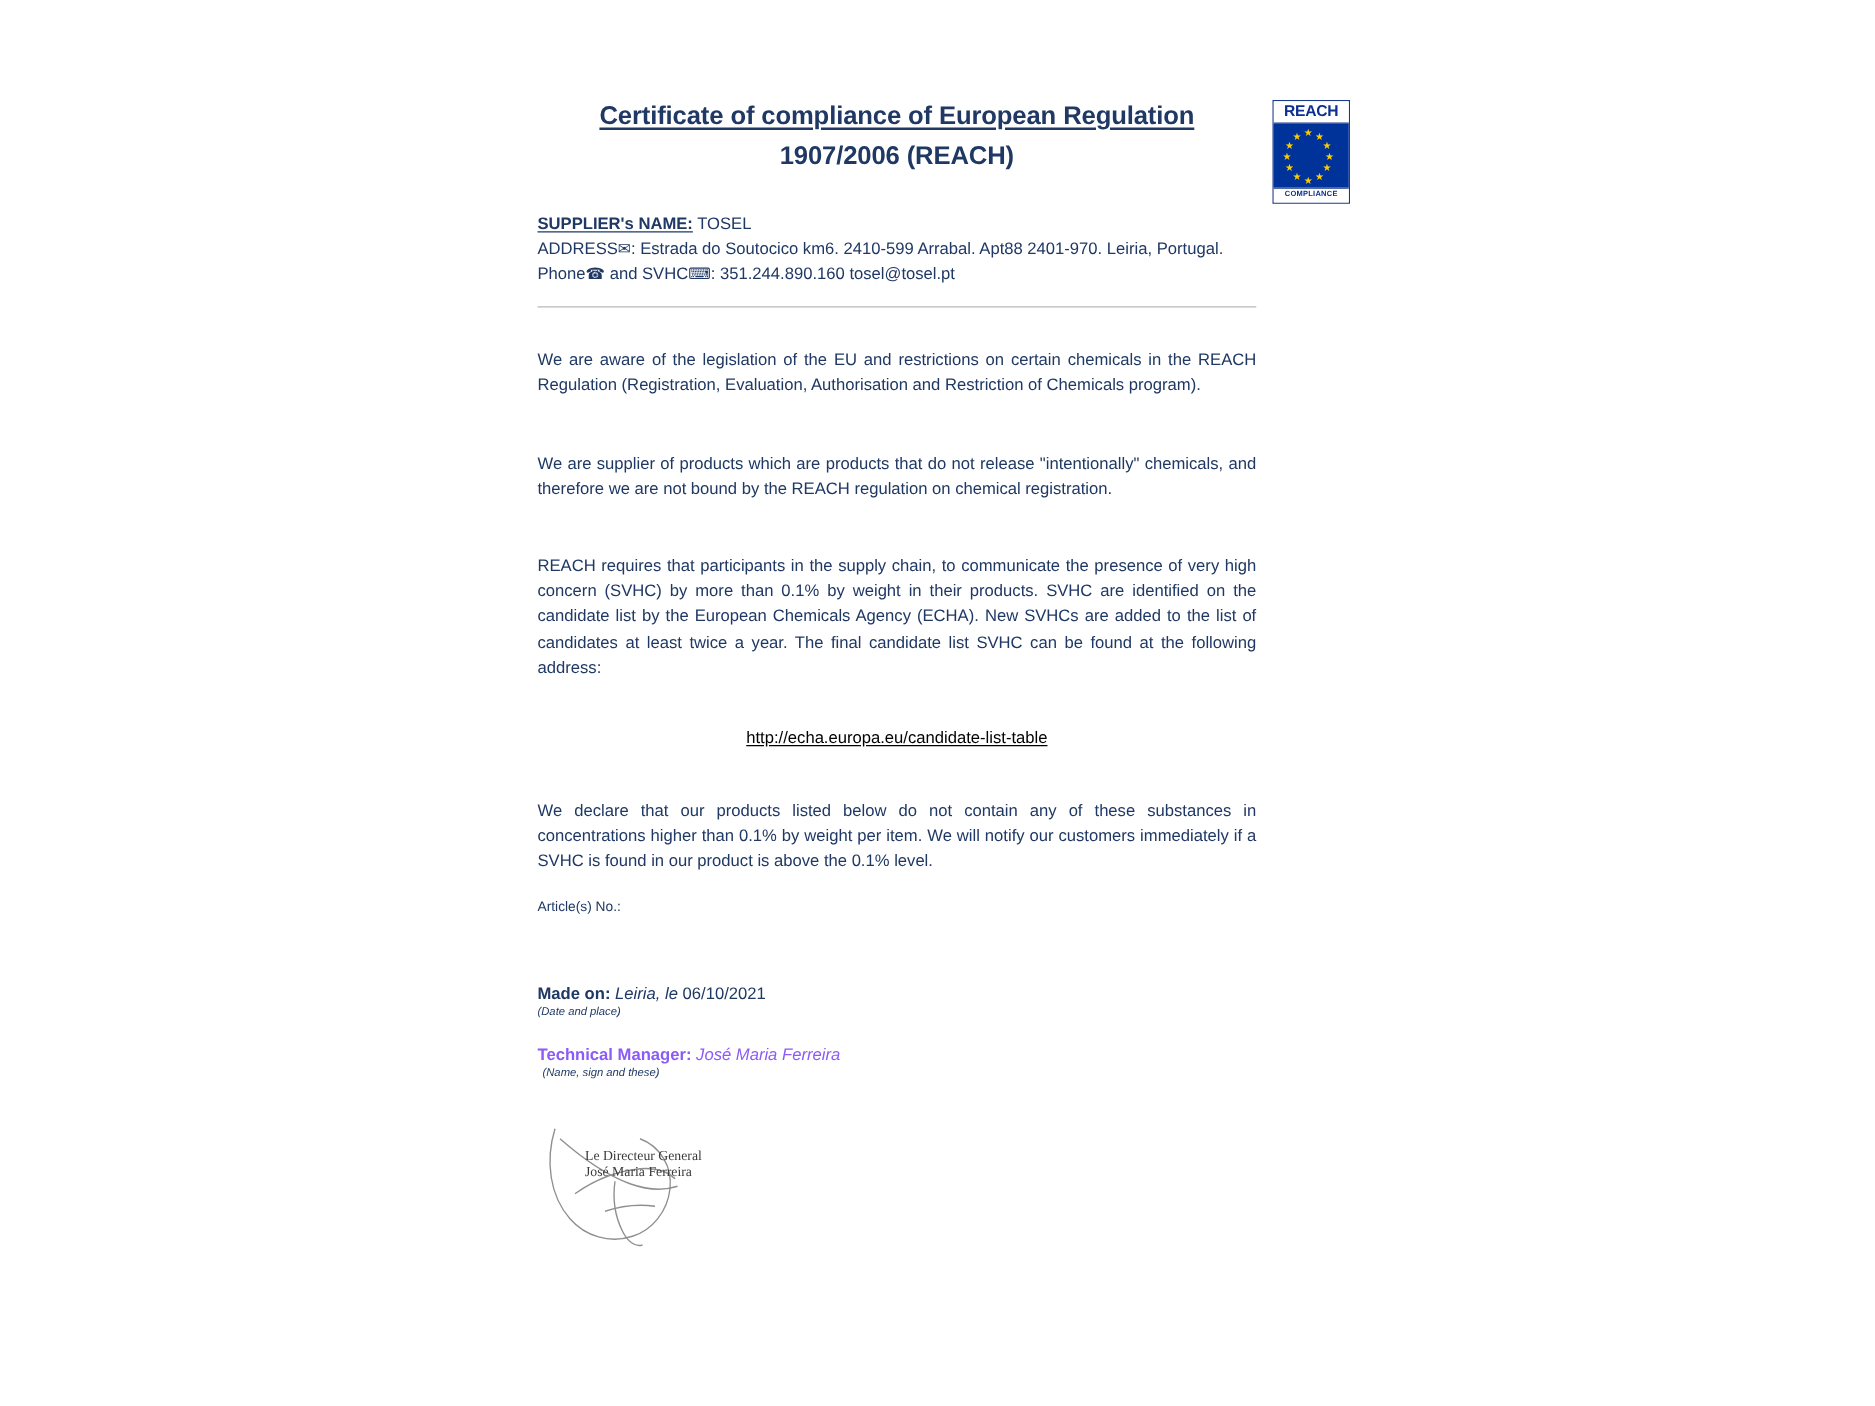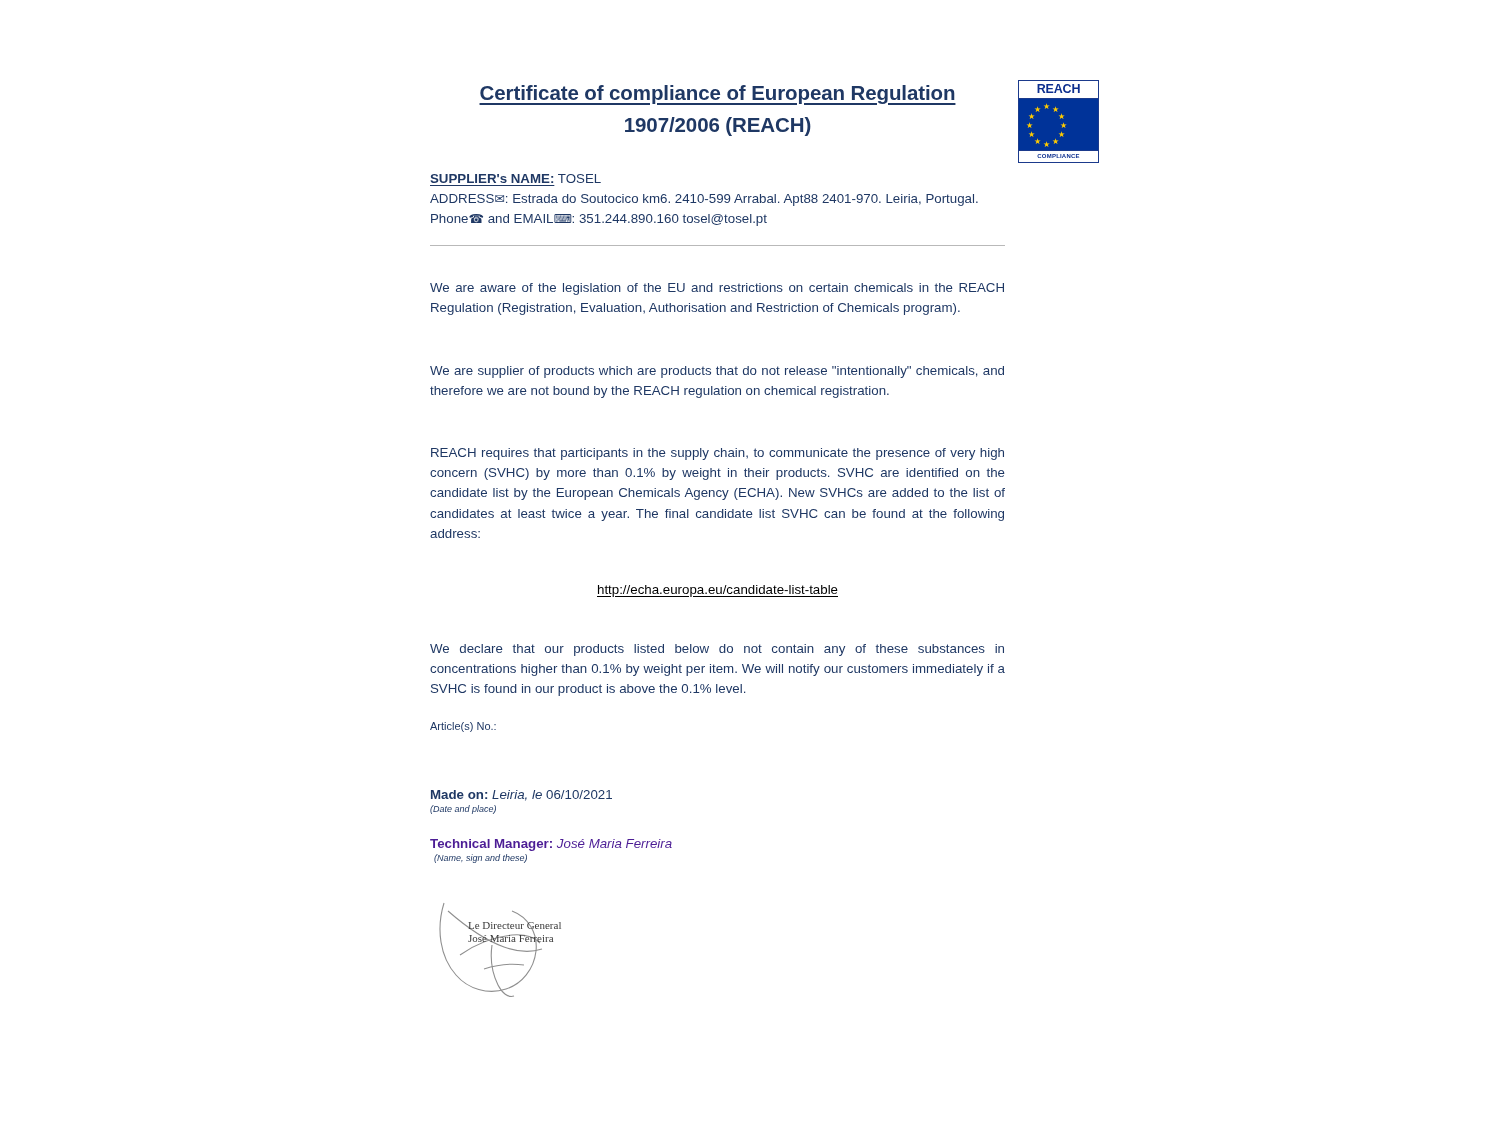--- a/index.html
+++ b/index.html
@@ -46,21 +46,21 @@
   .title-line2 {
     display: block;
     margin-top: 2px;
   }
 
   
   .reach-logo {
     position: absolute;
     left: 1018px;
     top: 80px;
-    width: 81px;
+    width: 62px;
     height: 83px;
     background: #ffffff;
     border: 1px solid #1b3a8c;
     box-sizing: border-box;
     display: flex;
     flex-direction: column;
   }
   .reach-logo .lg-top {
     height: 17px;
     background: #ffffff;
@@ -166,21 +166,21 @@
   .made-on .it { font-style: italic; }
   .hint {
     font-size: 9px;
     font-style: italic;
     color: #1f3864;
     margin-top: 2px;
   }
   .tech {
     margin-top: 22px;
     font-size: 13.3px;
-    color: #4c1d95;
+    color: #8b5cf6;
   }
   .tech .lbl { font-weight: bold; }
   .tech .nm { font-style: italic; }
   .hint.indent { margin-left: 4px; }
 
   
   .signature {
     position: relative;
     margin-top: 32px;
     width: 190px;
@@ -231,21 +231,21 @@
 
     <div class="supplier">
       <div>
         <span class="lbl u">SUPPLIER's NAME:</span>
         <span>TOSEL</span>
       </div>
       <div class="addr-line">
         <span>ADDRESS</span><span class="glyph">✉</span><span>: Estrada do Soutocico km6. 2410-599 Arrabal. Apt88 2401-970. Leiria, Portugal.</span>
       </div>
       <div>
-        <span>Phone</span><span class="glyph">☎</span><span> and EMAIL</span><span class="glyph">⌨</span><span>: 351.244.890.160 tosel@tosel.pt</span>
+        <span>Phone</span><span class="glyph">☎</span><span> and SVHC</span><span class="glyph">⌨</span><span>: 351.244.890.160 tosel@tosel.pt</span>
       </div>
     </div>
 
     <hr class="rule">
 
     <div class="para gap-lg">We are aware of the legislation of the EU and restrictions on certain chemicals in the REACH Regulation (Registration, Evaluation, Authorisation and Restriction of Chemicals program).</div>
     <div class="para gap-xl">We are supplier of products which are products that do not release "intentionally" chemicals, and therefore we are not bound by the REACH regulation on chemical registration.</div>
     <div class="para gap-xl">REACH requires that participants in the supply chain, to communicate the presence of very high concern (SVHC) by more than 0.1% by weight in their products. SVHC are identified on the candidate list by the European Chemicals Agency (ECHA). New SVHCs are added to the list of candidates at least twice a year. The final candidate list SVHC can be found at the following address:</div>
 
     <div class="link-line">

